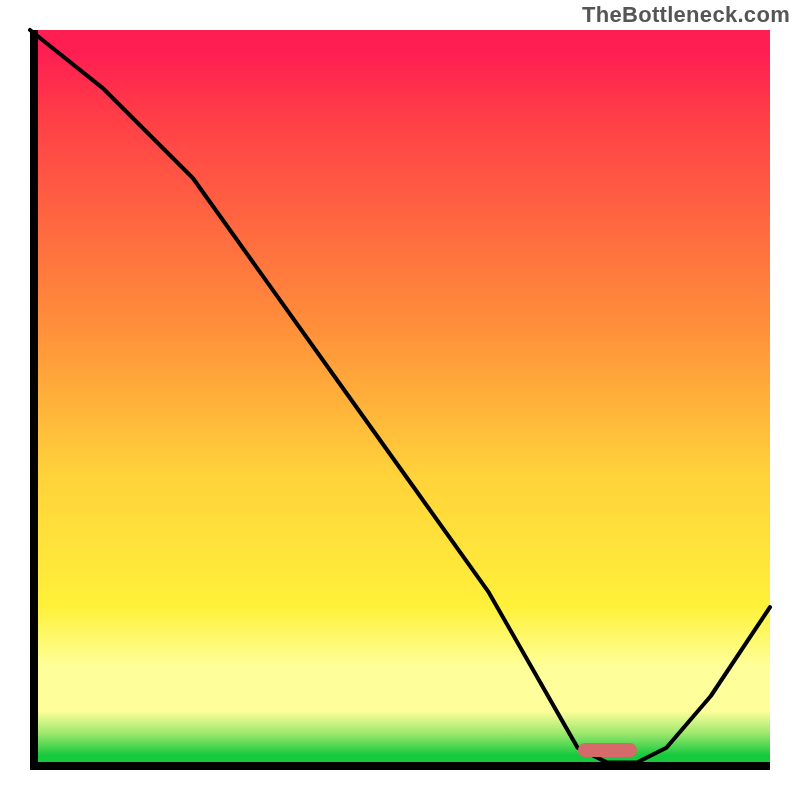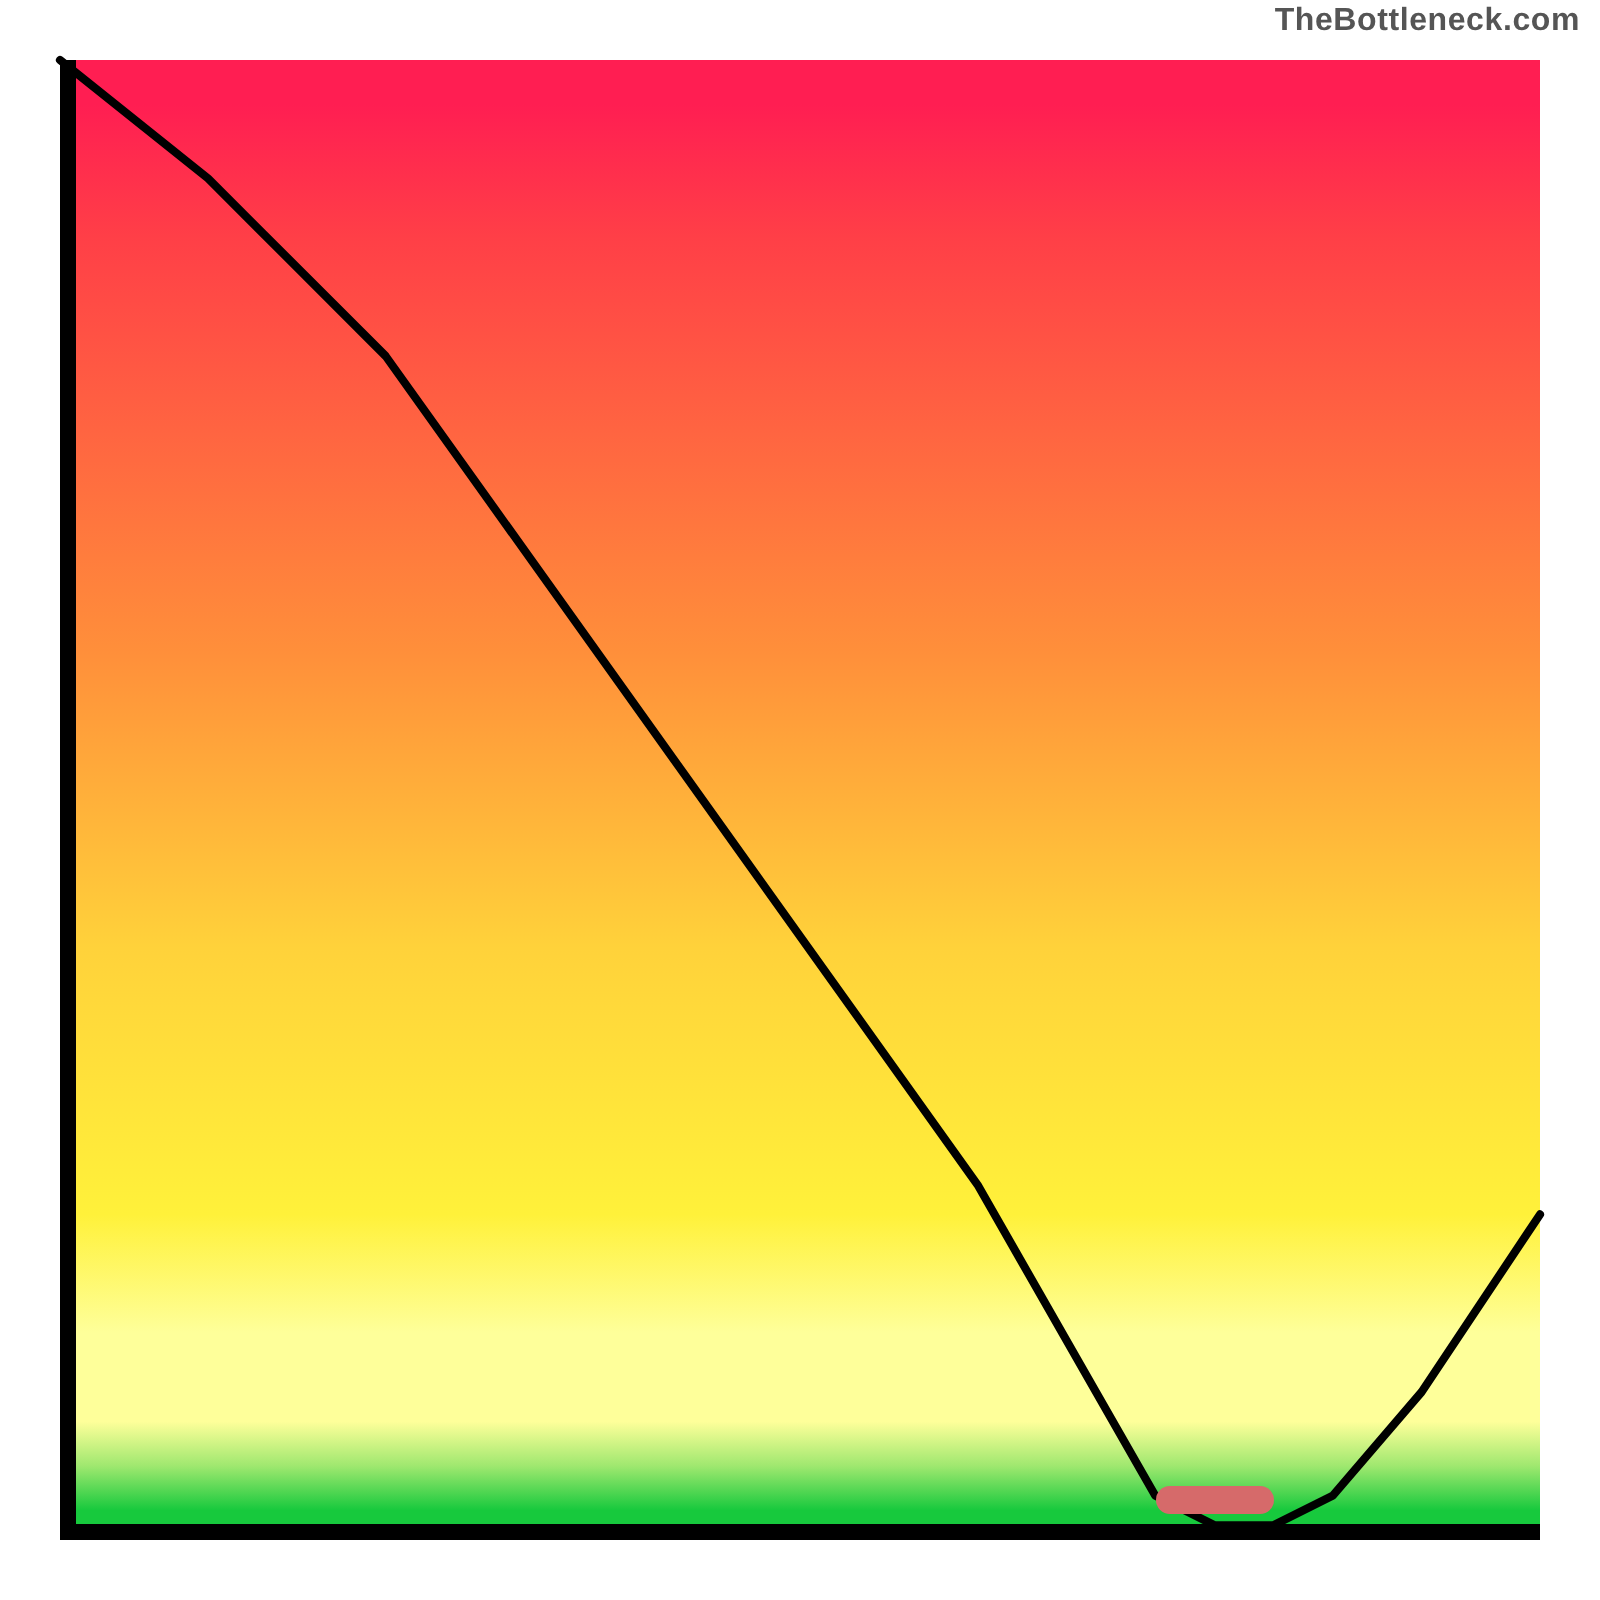--- a/index.html
+++ b/index.html
@@ -57,21 +57,21 @@
     inset: 0;
     width: 100%;
     height: 100%;
     overflow: visible;
   }
   .brand {
     position: absolute;
     top: 2px;
     right: 10px;
     color: #555;
-    font-size: 16px;
+    font-size: 22px;
     font-weight: 600;
     letter-spacing: .3px;
   }
   .marker {
     position: absolute;
     height: 14px;
     border-radius: 7px;
     background: var(--marker-color);
   }
 </style>

